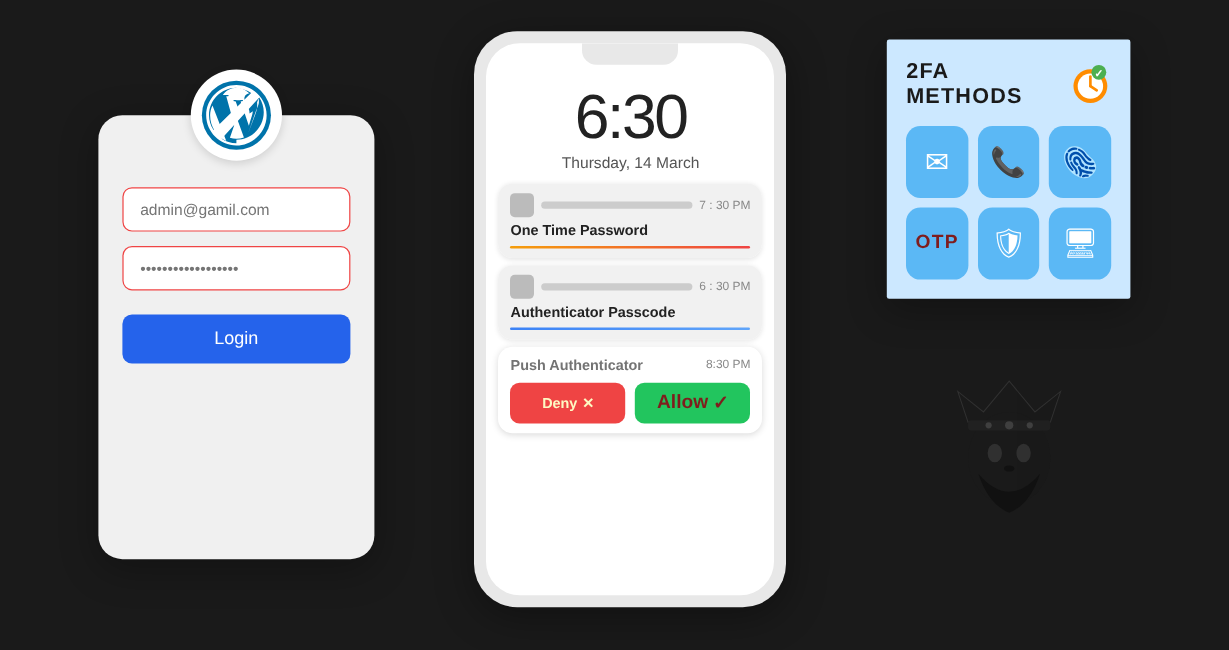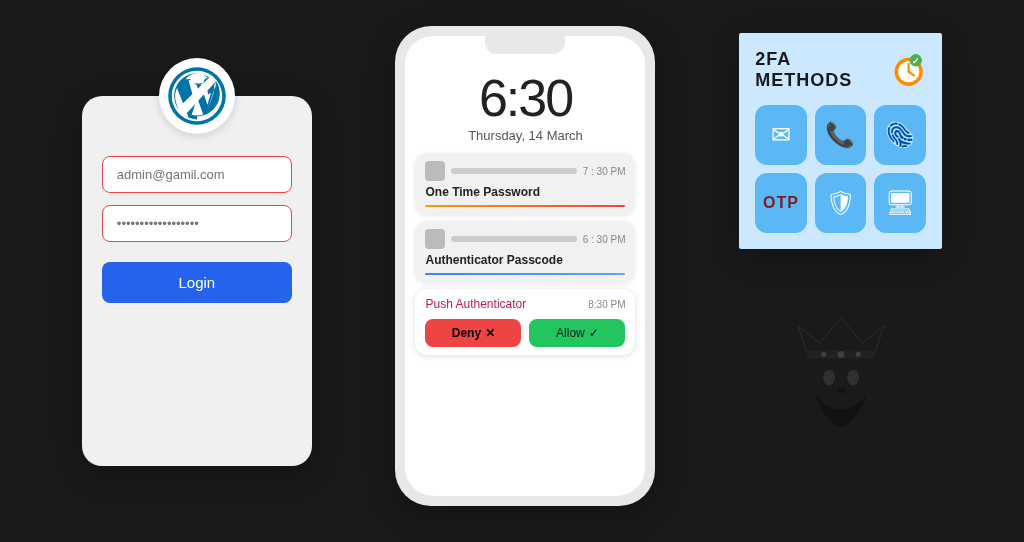--- a/index.html
+++ b/index.html
@@ -216,59 +216,59 @@
 
     .push-header {
       display: flex;
       justify-content: space-between;
       align-items: center;
       margin-bottom: 8px;
     }
 
     .push-title {
       font-size: 12px;
-      font-weight: 400;
-      color: #be185d;
+      font-weight: 700;
+      color: #737373;
     }
 
     .push-time {
       font-size: 10px;
       color: #888;
     }
 
     .push-actions {
       display: flex;
       gap: 8px;
     }
 
     .push-deny {
       flex: 1;
       background: #ef4444;
-      color: #000000;
+      color: #fef9c3;
       border: none;
       border-radius: 8px;
       padding: 7px 0;
       font-size: 12px;
       font-weight: 700;
       cursor: pointer;
       display: flex;
       align-items: center;
       justify-content: center;
       gap: 4px;
     }
 
     .push-allow {
       flex: 1;
       background: #22c55e;
-      color: #0f172a;
+      color: #7f1d1d;
       border: none;
       border-radius: 8px;
       padding: 7px 0;
-      font-size: 12px;
-      font-weight: 400;
+      font-size: 16px;
+      font-weight: 700;
       cursor: pointer;
       display: flex;
       align-items: center;
       justify-content: center;
       gap: 4px;
     }
 
     
     .twofa-card {
       background: #cce8ff;

